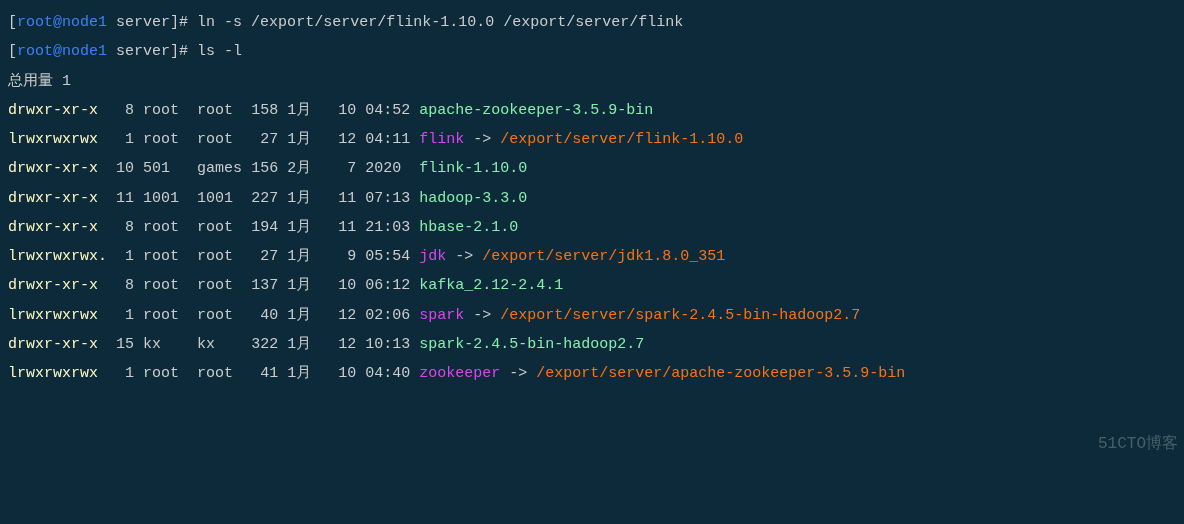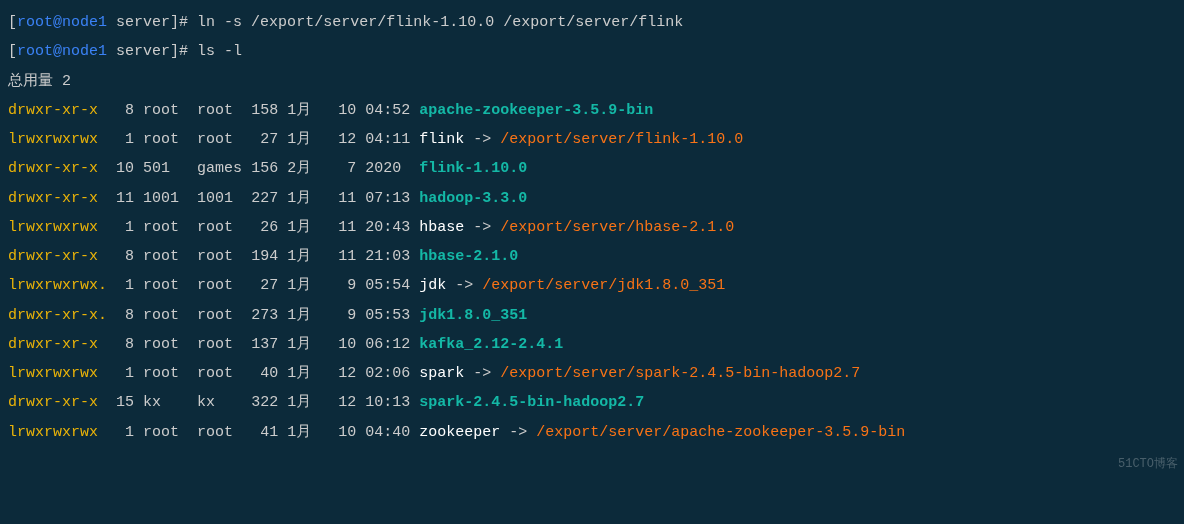--- a/index.html
+++ b/index.html
@@ -25,60 +25,57 @@
     .prompt-user {
       color: #3b82f6;
     }
     .prompt-path {
       color: #cccccc;
     }
     .cmd {
       color: #cccccc;
     }
     .perm {
-      color: #eab308;
+      color: #fef9c3;
     }
     .cyan {
-      color: #ffffff;
+      color: #d946ef;
     }
     .blue {
-      color: #14b8a6;
-      font-weight: bold;
+      color: #86efac;
     }
     .teal {
       color: #f97316;
     }
     .white {
       color: #cccccc;
     }
     .watermark {
       position: absolute;
-      bottom: 48px;
+      bottom: 64px;
       right: 6px;
       color: #7a8a92;
-      font-size: 12px;
+      font-size: 16px;
       opacity: 0.55;
     }
     pre {
       font-family: inherit;
     }
   </style>
 </head>
 <body>
 
 <div id="terminal">
     <div><span class="prompt-bracket">[</span><span class="prompt-user">root@node1</span> <span class="prompt-path">server</span><span class="prompt-bracket">]</span><span>#</span> <span class="cmd">ln -s /export/server/flink-1.10.0 /export/server/flink</span></div>
     <div><span class="prompt-bracket">[</span><span class="prompt-user">root@node1</span> <span class="prompt-path">server</span><span class="prompt-bracket">]</span><span>#</span> <span class="cmd">ls -l</span></div>
-    <div>总用量 2</div>
+    <div>总用量 1</div>
     <div><pre style="display:inline"><span class="perm">drwxr-xr-x </span><span>  8</span> <span>root</span>  <span>root </span> <span>158</span> <span>1月 </span> <span> 10</span> <span>04:52</span> <span class="blue">apache-zookeeper-3.5.9-bin</span></pre></div>
     <div><pre style="display:inline"><span class="perm">lrwxrwxrwx </span><span>  1</span> <span>root</span>  <span>root </span> <span> 27</span> <span>1月 </span> <span> 12</span> <span>04:11</span> <span class="cyan">flink</span><span class="white"> -&gt; </span><span class="teal">/export/server/flink-1.10.0</span></pre></div>
     <div><pre style="display:inline"><span class="perm">drwxr-xr-x </span><span> 10</span> <span>501 </span>  <span>games</span> <span>156</span> <span>2月 </span> <span>  7</span> <span>2020 </span> <span class="blue">flink-1.10.0</span></pre></div>
     <div><pre style="display:inline"><span class="perm">drwxr-xr-x </span><span> 11</span> <span>1001</span>  <span>1001 </span> <span>227</span> <span>1月 </span> <span> 11</span> <span>07:13</span> <span class="blue">hadoop-3.3.0</span></pre></div>
-    <div><pre style="display:inline"><span class="perm">lrwxrwxrwx </span><span>  1</span> <span>root</span>  <span>root </span> <span> 26</span> <span>1月 </span> <span> 11</span> <span>20:43</span> <span class="cyan">hbase</span><span class="white"> -&gt; </span><span class="teal">/export/server/hbase-2.1.0</span></pre></div>
     <div><pre style="display:inline"><span class="perm">drwxr-xr-x </span><span>  8</span> <span>root</span>  <span>root </span> <span>194</span> <span>1月 </span> <span> 11</span> <span>21:03</span> <span class="blue">hbase-2.1.0</span></pre></div>
     <div><pre style="display:inline"><span class="perm">lrwxrwxrwx.</span><span>  1</span> <span>root</span>  <span>root </span> <span> 27</span> <span>1月 </span> <span>  9</span> <span>05:54</span> <span class="cyan">jdk</span><span class="white"> -&gt; </span><span class="teal">/export/server/jdk1.8.0_351</span></pre></div>
-    <div><pre style="display:inline"><span class="perm">drwxr-xr-x.</span><span>  8</span> <span>root</span>  <span>root </span> <span>273</span> <span>1月 </span> <span>  9</span> <span>05:53</span> <span class="blue">jdk1.8.0_351</span></pre></div>
     <div><pre style="display:inline"><span class="perm">drwxr-xr-x </span><span>  8</span> <span>root</span>  <span>root </span> <span>137</span> <span>1月 </span> <span> 10</span> <span>06:12</span> <span class="blue">kafka_2.12-2.4.1</span></pre></div>
     <div><pre style="display:inline"><span class="perm">lrwxrwxrwx </span><span>  1</span> <span>root</span>  <span>root </span> <span> 40</span> <span>1月 </span> <span> 12</span> <span>02:06</span> <span class="cyan">spark</span><span class="white"> -&gt; </span><span class="teal">/export/server/spark-2.4.5-bin-hadoop2.7</span></pre></div>
     <div><pre style="display:inline"><span class="perm">drwxr-xr-x </span><span> 15</span> <span>kx  </span>  <span>kx   </span> <span>322</span> <span>1月 </span> <span> 12</span> <span>10:13</span> <span class="blue">spark-2.4.5-bin-hadoop2.7</span></pre></div>
     <div><pre style="display:inline"><span class="perm">lrwxrwxrwx </span><span>  1</span> <span>root</span>  <span>root </span> <span> 41</span> <span>1月 </span> <span> 10</span> <span>04:40</span> <span class="cyan">zookeeper</span><span class="white"> -&gt; </span><span class="teal">/export/server/apache-zookeeper-3.5.9-bin</span></pre></div>
   </div>
 <div class="watermark">51CTO博客</div>
 
 </body></html>

